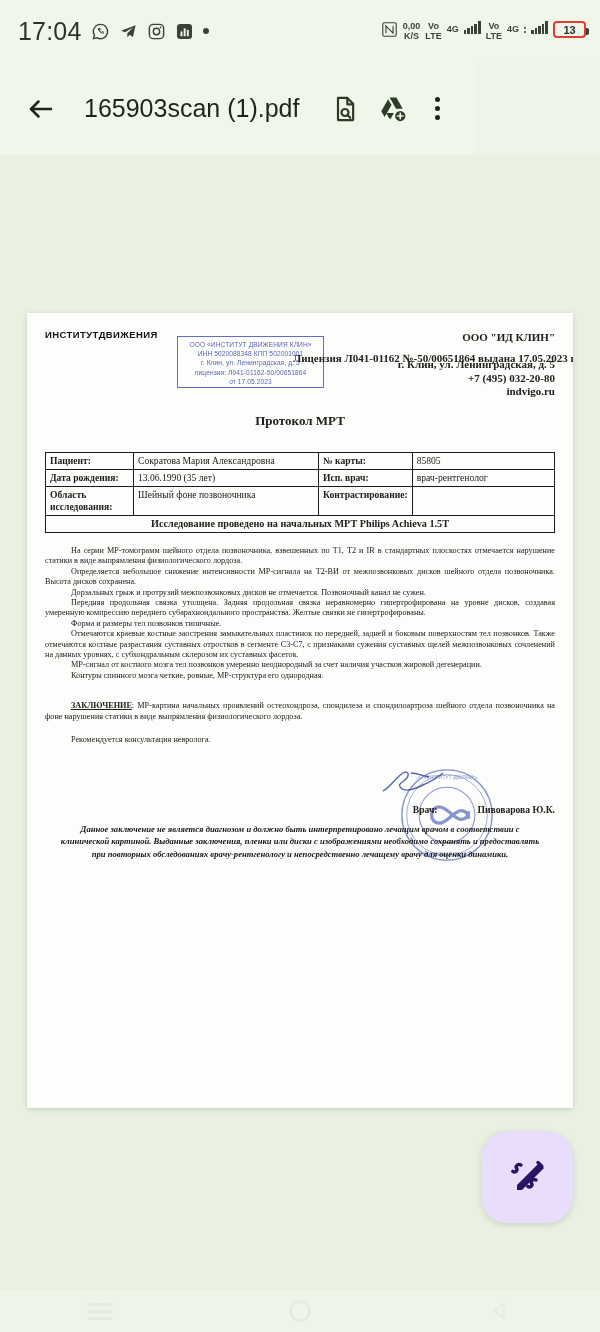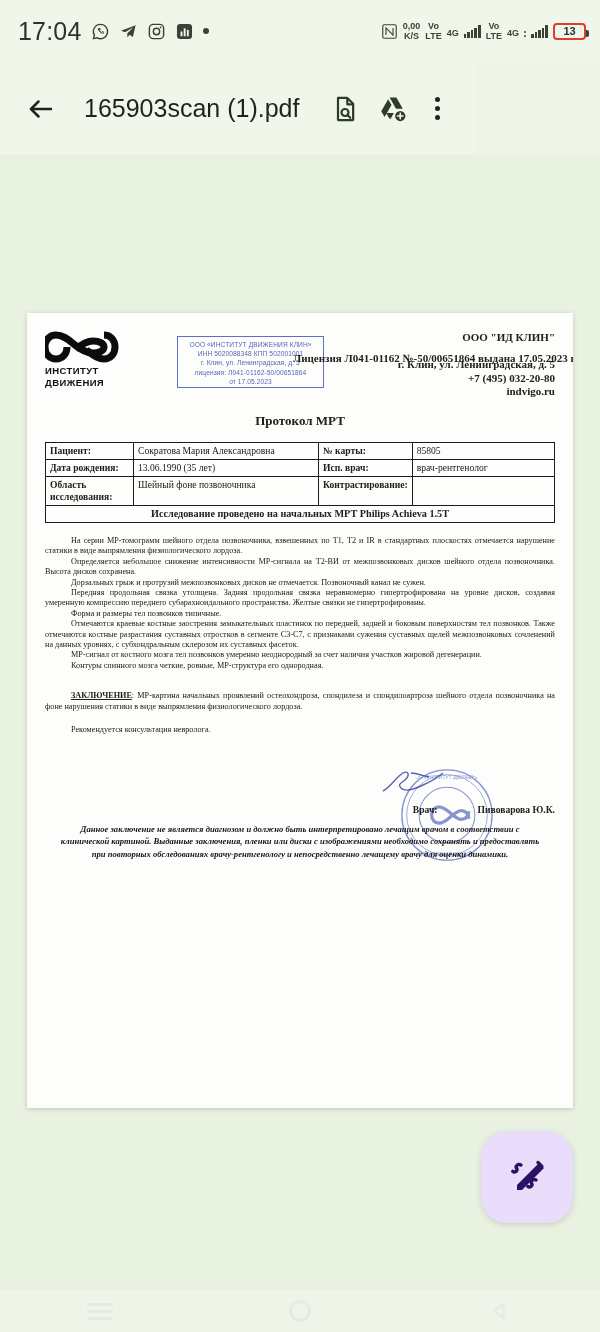--- a/index.html
+++ b/index.html
@@ -15,21 +15,21 @@
   .statusbar {
     position: absolute; top: 0; left: 0; width: 600px; height: 62px;
     background: #f0f7ea;
     display: flex; align-items: center; justify-content: space-between;
     padding: 0 14px 0 18px;
   }
   .sb-left { display: flex; align-items: center; gap: 9px; }
   .sb-clock { font-size: 25px; color: #2d3329; letter-spacing: .2px; }
   .sb-icon { width: 19px; height: 19px; display: block; color: #3a4236; }
   .sb-dot { width: 6px; height: 6px; border-radius: 50%; background: #3a4236; display:block; }
-  .sb-right { display: flex; align-items: center; gap: 5px; }
+  .sb-right { display: flex; align-items: flex-start; gap: 5px; }
   .sb-nfc { width: 17px; height: 17px; color: #3a4236; }
   .sb-kbs { font-size: 9px; line-height: 10px; color: #3a4236; text-align: center; font-weight: 600;}
   .sb-volte { font-size: 9px; line-height: 10px; color: #3a4236; text-align: center; font-weight: 600;}
   .sb-bars { display: flex; align-items: flex-end; gap: 1px; height: 13px; }
   .sb-bars i { width: 2.6px; background: #3a4236; display: block; }
   .sb-bars i:nth-child(1){height:4px} .sb-bars i:nth-child(2){height:6px}
   .sb-bars i:nth-child(3){height:8px} .sb-bars i:nth-child(4){height:10px}
   .sb-bars i:nth-child(5){height:13px}
   .sb-sig { display:flex; align-items:flex-end; gap:5px; }
   .sb-dots2 { display:flex; flex-direction:column; gap:2px; padding-bottom:1px;}
@@ -66,39 +66,39 @@
   .page {
     position: absolute; left: 27px; top: 158px; width: 546px; height: 795px;
     background: #fdfdfb; box-shadow: 0 1px 5px rgba(0,0,0,.18);
     font-family: "Liberation Serif", serif; color: #20201e;
     overflow: hidden;
   }
   .page-inner { padding: 12px 18px 0 18px; position: relative; height:100%; }
 
   
   .doc-head { display: flex; justify-content: space-between; align-items: flex-start; position: relative;}
-  .logo-block { display:flex; flex-direction:column; align-items:flex-start; padding-top:4px; width: 110px;}
+  .logo-block { display:flex; flex-direction:row; align-items:flex-start; padding-top:4px; width: 110px;}
   .logo-inf { color: #0c0c0c; }
   .logo-words { font-family:"Liberation Sans", sans-serif; font-weight:800; font-size:9.5px;
     line-height:10.5px; letter-spacing:.4px; color:#111; margin-top:1px;}
   .stamp-rect {
     position: absolute; left: 132px; top: 11px; width: 147px; height: 52px;
     border: 1.4px solid #4a5bbf; color:#3f4fae;
     font-family: "Liberation Sans", sans-serif; font-size: 6.6px; line-height: 9.2px;
     text-align: center; padding-top: 3px; letter-spacing:.1px; opacity:.88;
   }
   .head-right { text-align: right; font-weight: 700; font-size: 11px; line-height: 13.6px; padding-top: 6px; min-width:210px;}
   .lic-line {
     position: absolute; left: 248px; top: 27px; font-weight: 700; font-size: 11px;
     white-space: nowrap;
   }
   .doc-title { text-align: center; font-weight: 700; font-size: 13px; margin-top: 14px; }
 
   
-  table.info { width: 100%; border-collapse: collapse; margin-top: 13px; font-size: 9.6px; }
+  table.info { width: 100%; border-collapse: collapse; margin-top: 23px; font-size: 9.6px; }
   table.info td { border: 1px solid #1b1b1b; padding: 2px 4px; vertical-align: top; line-height: 12px;}
   td.lbl { font-weight: 700; width: 88px; }
   td.val { width: 185px; }
   td.lbl2 { font-weight: 700; width: 88px; }
   td.val2 { }
   td.wide { text-align: center; font-weight: 700; font-size: 10.2px; padding: 3px 4px;}
 
   
   .body-text { margin-top: 13px; font-size: 8.2px; line-height: 10.4px; text-align: justify; }
   .body-text p { text-indent: 26px; margin: 0; }

